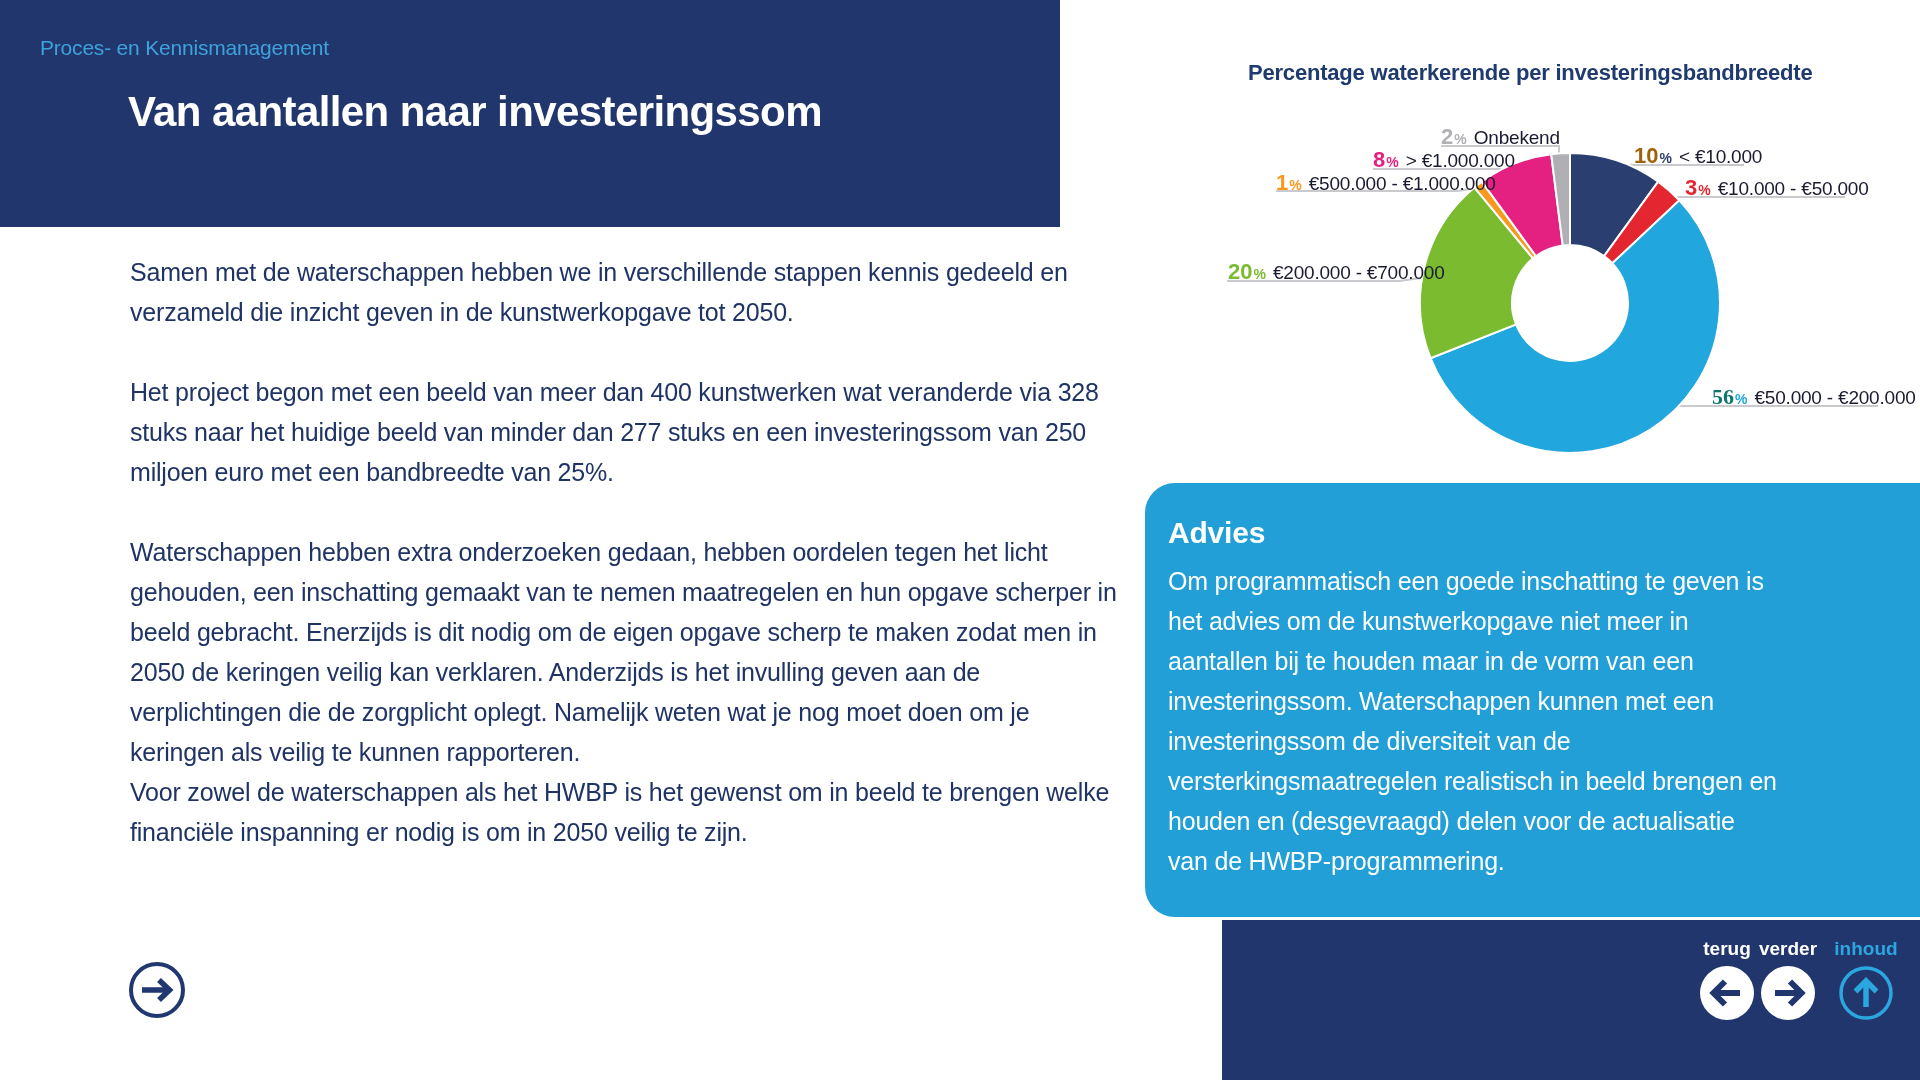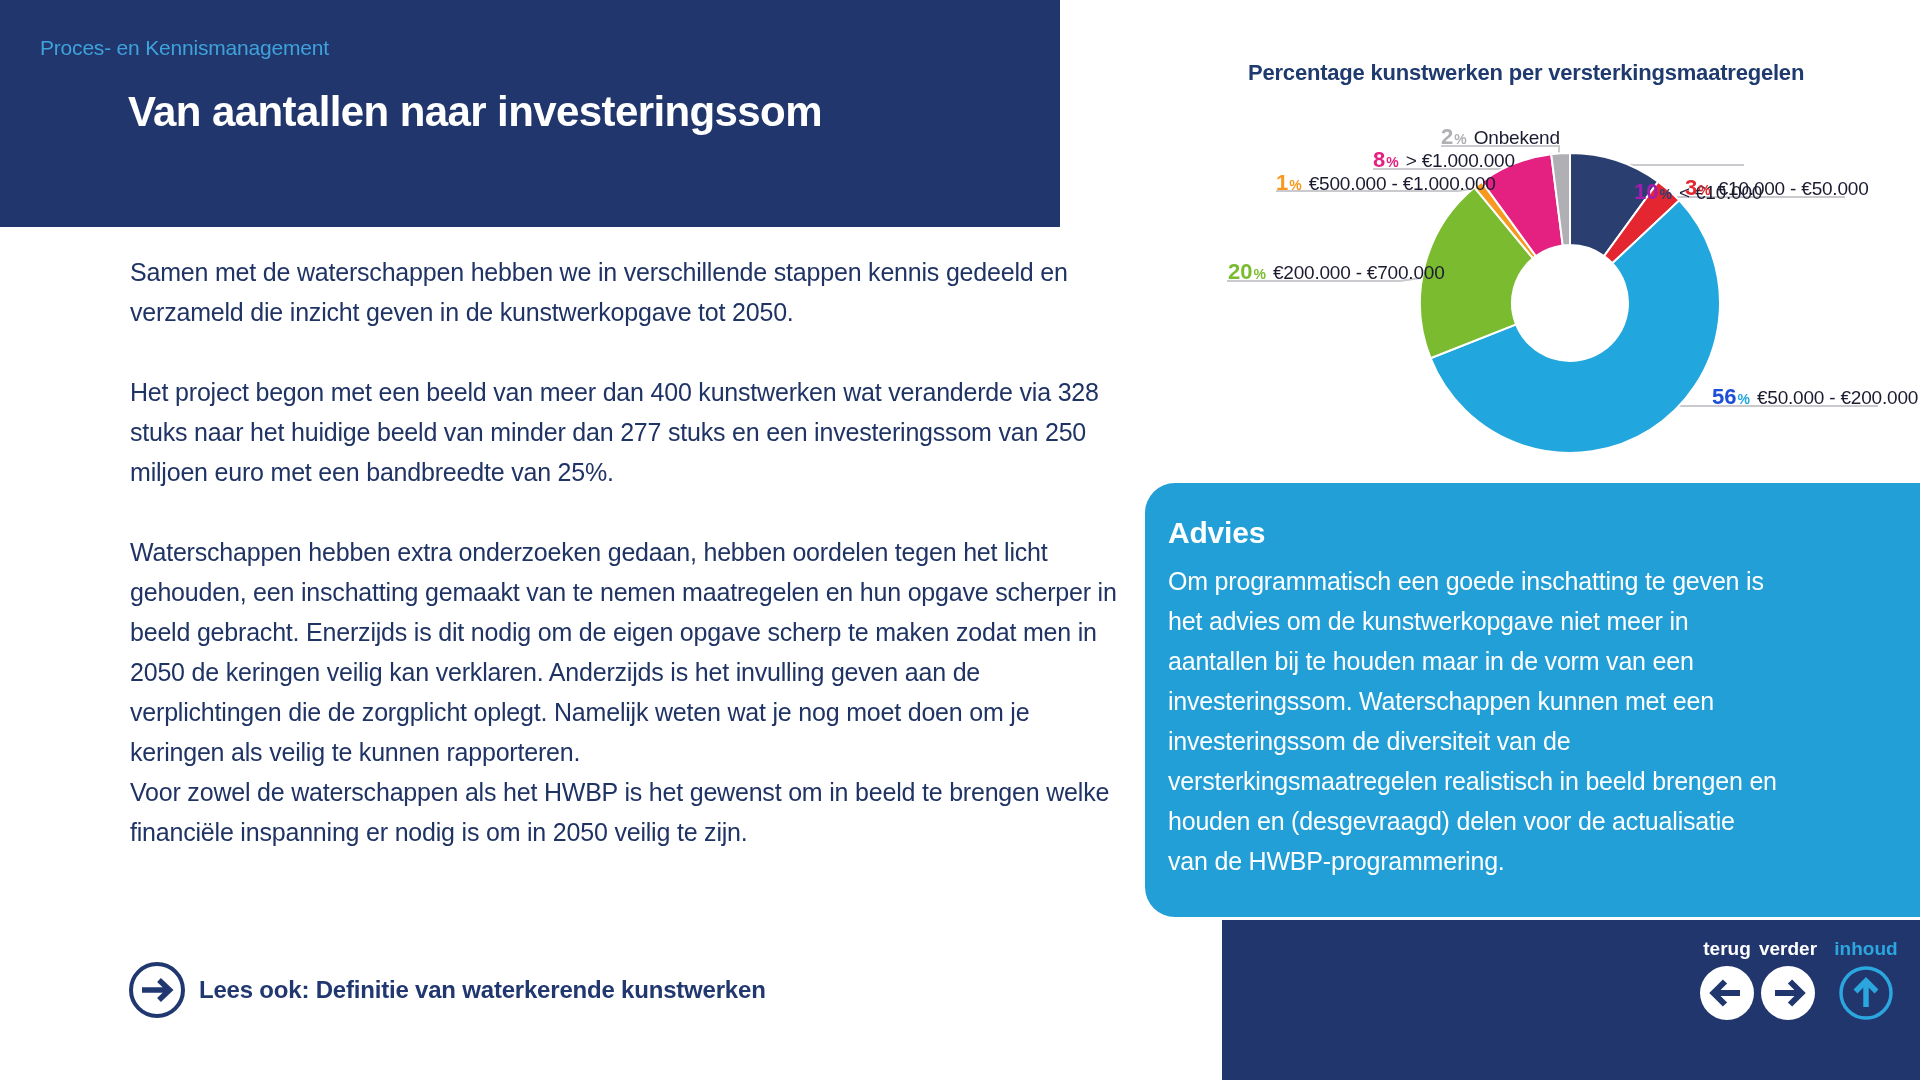--- a/index.html
+++ b/index.html
@@ -68,24 +68,23 @@
     <p>Waterschappen hebben extra onderzoeken gedaan, hebben oordelen tegen het licht gehouden, een inschatting gemaakt van te nemen maatregelen en hun opgave scherper in beeld gebracht. Enerzijds is dit nodig om de eigen opgave scherp te maken zodat men in 2050 de keringen veilig kan verklaren. Anderzijds is het invulling geven aan de verplichtingen die de zorgplicht oplegt. Namelijk weten wat je nog moet doen om je keringen als veilig te kunnen rapporteren.</p>
     <p class="no-gap">Voor zowel de waterschappen als het HWBP is het gewenst om in beeld te brengen welke financiële inspanning er nodig is om in 2050 veilig te zijn.</p>
   </div>
 
   <div class="lees-ook">
     <svg width="60" height="60" viewBox="0 0 60 60">
       <circle cx="30" cy="30" r="26" fill="none" stroke="#20376F" stroke-width="4"></circle>
       <path d="M15 30 H40" stroke="#20376F" stroke-width="5.5" fill="none"></path>
       <path d="M32 20 L42.5 30 L32 40" stroke="#20376F" stroke-width="5.5" fill="none" stroke-linejoin="miter"></path>
     </svg>
-    <span class="txt">Lees ook: Definitie van waterkerende kunstwerken</span>
   </div>
 
-  <div class="chart-title">Percentage kunstwerken per versterkingsmaatregelen</div>
+  <div class="chart-title">Percentage waterkerende per investeringsbandbreedte</div>
 
   <svg id="donut-svg" viewBox="0 0 698 390">
 
     <line class="leader" x1="219" y1="56" x2="338" y2="56"></line>
     <line class="leader" x1="337" y1="56" x2="337" y2="68"></line>
     <line class="leader" x1="151" y1="79" x2="286" y2="79"></line>
     <line class="leader" x1="286" y1="79" x2="301" y2="73"></line>
     <line class="leader" x1="54" y1="101" x2="236" y2="101"></line>
     <line class="leader" x1="236" y1="101" x2="254" y2="98"></line>
     <line class="leader" x1="382" y1="75" x2="522" y2="75"></line>
@@ -98,31 +97,31 @@
         <path d="M 436.17 91.65 A 150 150 0 0 1 457.35 110.32 L 390.28 173.30 A 58 58 0 0 0 382.09 166.08 Z" fill="#E32630" stroke="#ffffff" stroke-width="2"></path>
         <path d="M 457.35 110.32 A 150 150 0 1 1 208.53 268.22 L 294.07 234.35 A 58 58 0 1 0 390.28 173.30 Z" fill="#21A6DE" stroke="#ffffff" stroke-width="2"></path>
         <path d="M 208.53 268.22 A 150 150 0 0 1 252.39 97.42 L 311.03 168.31 A 58 58 0 0 0 294.07 234.35 Z" fill="#7ABB30" stroke="#ffffff" stroke-width="2"></path>
         <path d="M 252.39 97.42 A 150 150 0 0 1 259.83 91.65 L 313.91 166.08 A 58 58 0 0 0 311.03 168.31 Z" fill="#F6991E" stroke="#ffffff" stroke-width="2"></path>
         <path d="M 259.83 91.65 A 150 150 0 0 1 329.20 64.18 L 340.73 155.46 A 58 58 0 0 0 313.91 166.08 Z" fill="#E42180" stroke="#ffffff" stroke-width="2"></path>
         <path d="M 329.20 64.18 A 150 150 0 0 1 348.00 63.00 L 348.00 155.00 A 58 58 0 0 0 340.73 155.46 Z" fill="#AFAFB4" stroke="#ffffff" stroke-width="2"></path>
       </g>
   </svg>
 
   <div class="chart-label" id="label-lt10k">
-    <span class="val" style="color: #a21caf; margin-top: 36px;">10</span>
+    <span class="val" style="color: #a16207;">10</span>
       <span class="unit" style="color: rgb(43, 62, 112);">%</span>
     <span class="cat">&lt; €10.000</span>
   </div>
   <div class="chart-label" id="label-10k50k">
     <span class="val" style="color: rgb(227, 38, 48);">3</span>
       <span class="unit" style="color: rgb(227, 38, 48);">%</span>
     <span class="cat">€10.000 - €50.000</span>
   </div>
   <div class="chart-label" id="label-50k200k">
-    <span class="val" style="color: #1d4ed8;">56</span>
+    <span class="val" style="color: #0f766e; font-family: Liberation Serif, serif;">56</span>
       <span class="unit" style="color: rgb(33, 166, 222);">%</span>
     <span class="cat">€50.000 - €200.000</span>
   </div>
   <div class="chart-label" id="label-200k500k">
     <span class="val" style="color: rgb(122, 187, 48);">20</span>
       <span class="unit" style="color: rgb(122, 187, 48);">%</span>
     <span class="cat">€200.000 - €700.000</span>
   </div>
   <div class="chart-label" id="label-500k1m">
     <span class="val" style="color: rgb(246, 153, 30);">1</span>

